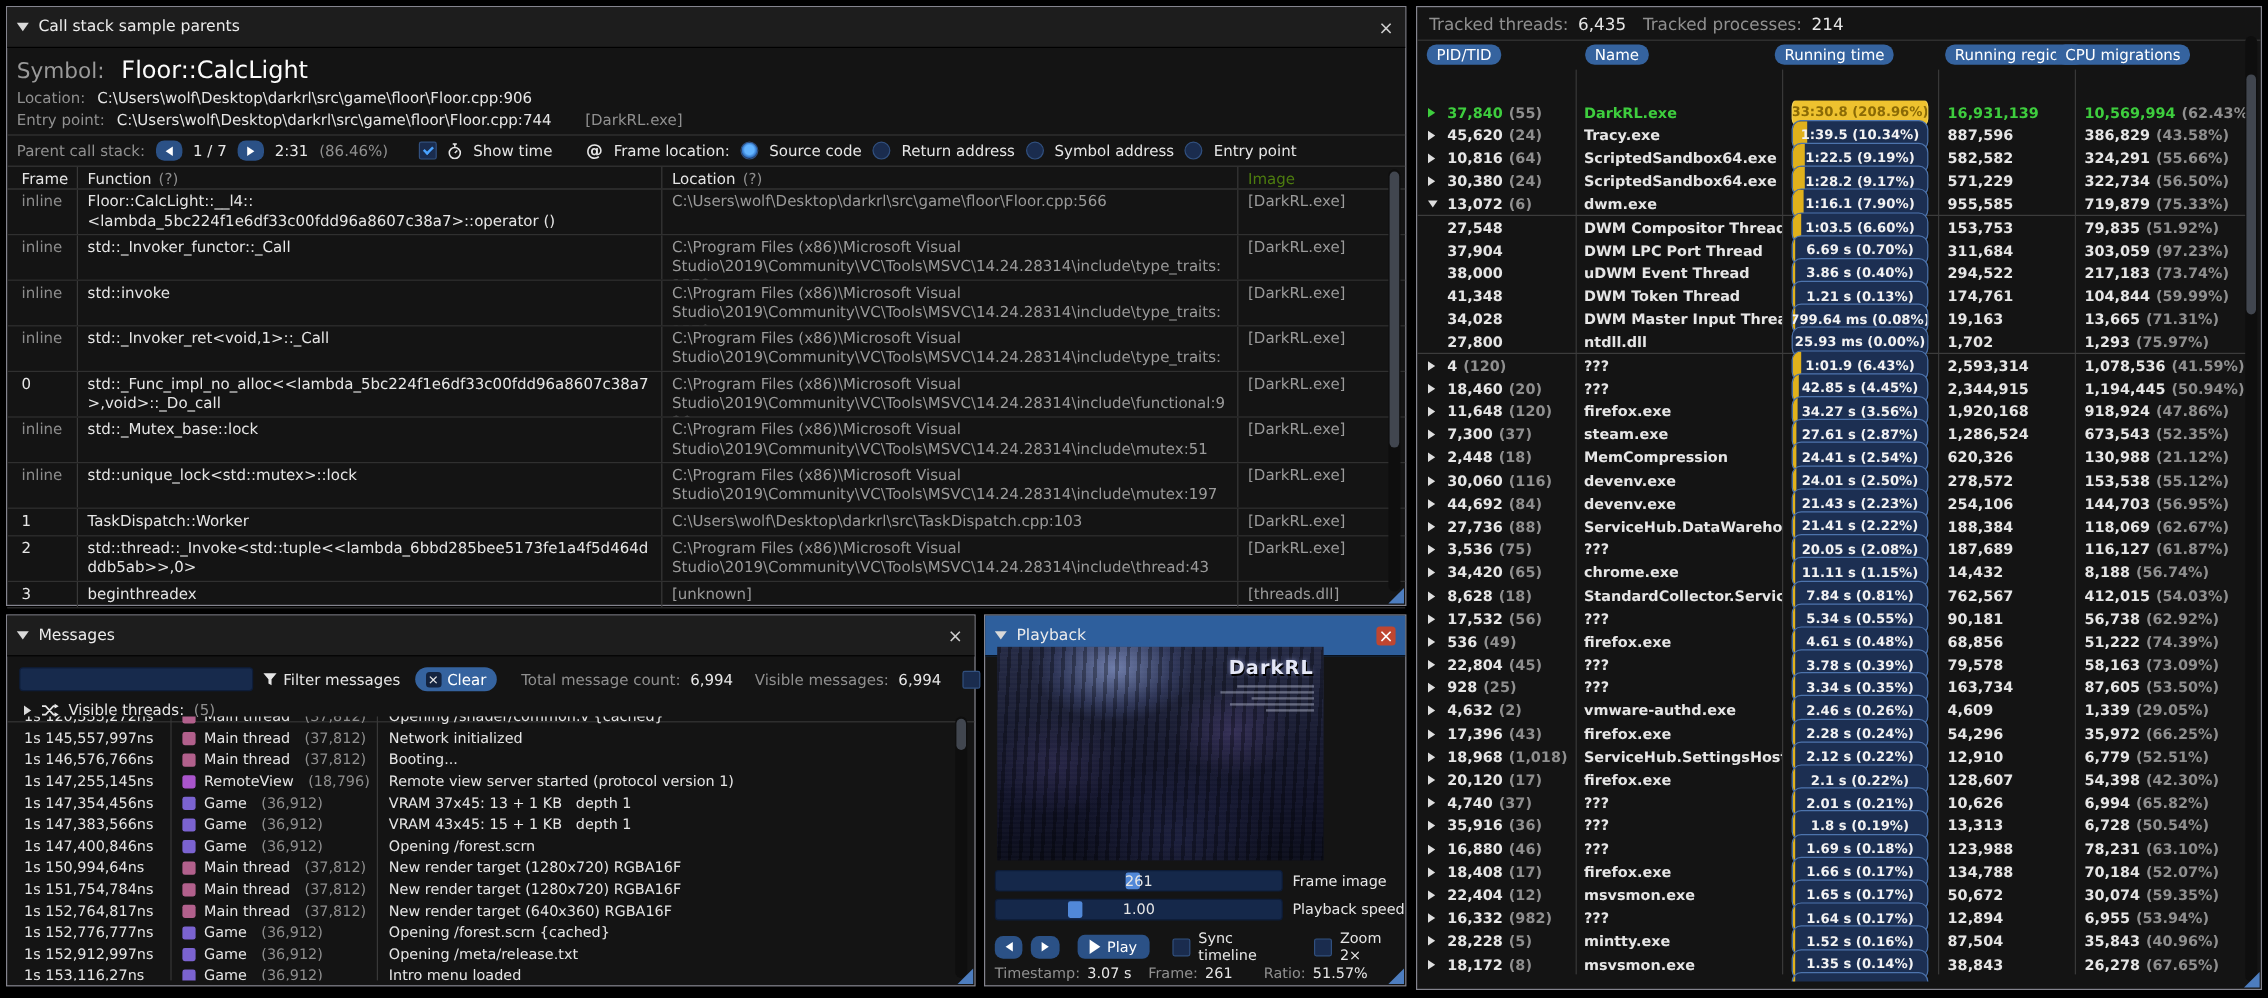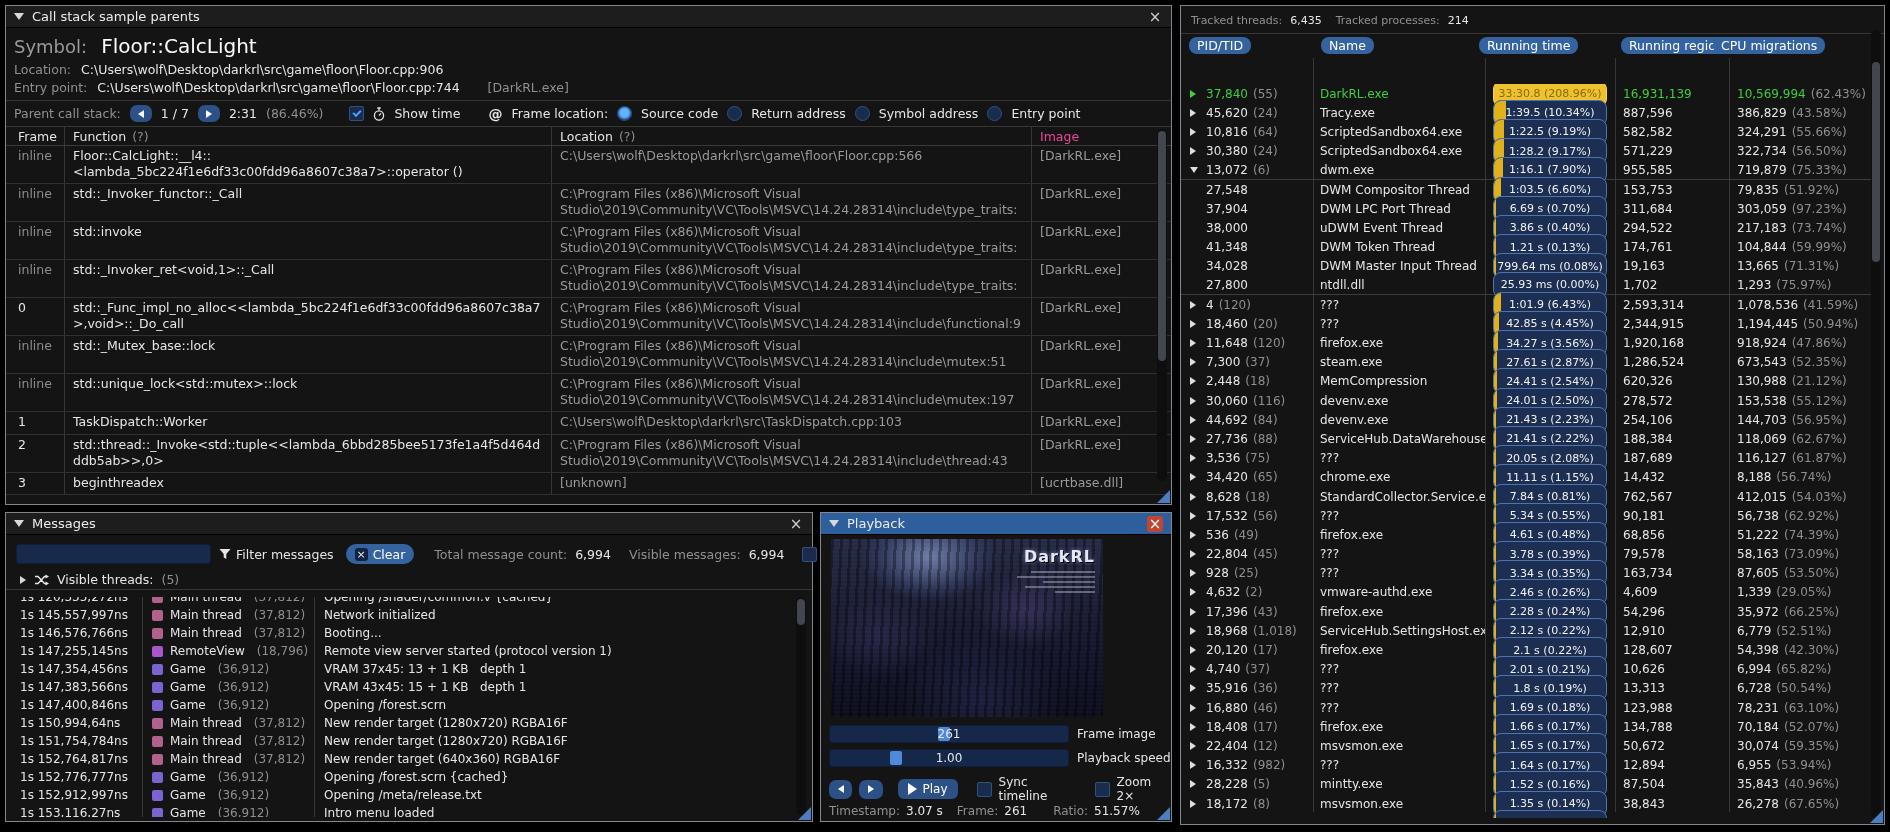--- a/index.html
+++ b/index.html
@@ -1,21 +1,21 @@
 <!DOCTYPE html>
 <html><head>
 <meta charset="utf-8">
 <style>
   * { margin:0; padding:0; box-sizing:border-box; }
   html,body { width:1890px; height:832px; background:#000; overflow:hidden;
     font-family:"DejaVu Sans","Liberation Sans",sans-serif; color:#e6e6e6; cursor:default; }
   body { position:relative; font-size:12.5px; }
 
   .panel { position:absolute; background:#141414; border:1px solid #84848e; }
-  .titlebar { height:22px; background:#1d1d1d; display:flex; align-items:center; gap:8px;
+  .titlebar { height:34px; background:#1d1d1d; display:flex; align-items:center; gap:8px;
     padding:0 8px; border-bottom:1px solid #000; }
   .titlebar .ttl { font-size:13px; color:#ececec; }
   .caret-d { width:0;height:0;border-left:5px solid transparent;border-right:5px solid transparent;
     border-top:7px solid #d9d9d9; display:inline-block; }
   .caret-r { width:0;height:0;border-top:4px solid transparent;border-bottom:4px solid transparent;
     border-left:6px solid #d9d9d9; display:inline-block; }
   .close { margin-left:auto; width:16px; height:16px; display:flex; align-items:center;
     justify-content:center; color:#cfcfcf; font-size:15px; }
   .close::before { content:"\00D7"; }
   .grip { position:absolute; right:1px; bottom:1px; width:0; height:0; border-style:solid;
@@ -105,26 +105,26 @@
   .pgrab { position:absolute; top:1px; bottom:1px; width:12px; background:#5188d8; border-radius:2px; }
   .pval { position:absolute; inset:0; display:flex; align-items:center; justify-content:center; font-size:12px; }
   .plabel { position:absolute; left:256px; font-size:12px; }
   .pbtns { position:absolute; left:8px; top:262px; display:flex; align-items:center; gap:7px; font-size:12px; }
   .playbtn { height:20px; background:#2b5186; border-radius:6px; display:inline-flex; align-items:center;
       gap:6px; padding:0 10px; color:#fff; }
   .pstatus { position:absolute; left:8px; top:291px; display:flex; gap:6px; font-size:12px; align-items:center; }
 
   
   #p-cpu { left:1180px; top:5px; width:705px; height:820px; }
-  .cpu-info { display:flex; gap:8px; align-items:center; height:26px; padding-left:10px; font-size:11px;
+  .cpu-info { display:flex; gap:8px; align-items:center; height:26px; padding-left:10px; font-size:14px;
       border-bottom:1px solid #363636; margin-top:2px; }
   .cpu-header { position:relative; height:24px; }
   .cpu-header .pillbtn { position:absolute; top:3px; }
   .cpu-div { position:absolute; top:52px; bottom:12px; width:1px; background:#383838; }
-  #cpu-body { position:absolute; left:0; right:12px; top:78px; bottom:6px; overflow:hidden; }
+  #cpu-body { position:absolute; left:0; right:12px; top:78px; bottom:6px; overflow:hidden;font-weight:bold; }
   .cpu-row { display:flex; align-items:center; height:19.2px; font-size:12px; }
   .cpu-row.sep { border-bottom:1px solid #3c3c3c; }
   .c1 { width:132px; flex:none; display:flex; align-items:center; overflow:hidden; }
   .arr { width:16px; margin-left:9px; display:flex; flex:none; }
   .tri { width:0; height:0; display:inline-block; }
   .tri-r { border-top:4px solid transparent; border-bottom:4px solid transparent; border-left:6px solid #dedede; }
   .tri-d { border-left:4px solid transparent; border-right:4px solid transparent; border-top:6px solid #dedede; }
   .cnt { color:#8f8f8f; margin-left:5px; }
   .c2 { width:172px; flex:none; padding-left:7px; overflow:hidden; white-space:nowrap; }
   .c3 { width:130px; flex:none; display:flex; justify-content:center; }
@@ -199,21 +199,21 @@
     <span class="radio"></span>
     <span>Symbol address</span>
     <span class="radio"></span>
     <span>Entry point</span>
   </div>
   <div class="cs-table">
     <div class="cs-hrow">
       <div class="cs-c cs-frame"><span>Frame</span></div>
       <div class="cs-c cs-func"><span>Function</span><span class="hint">(?)</span></div>
       <div class="cs-c cs-loc" style="color:#e6e6e6"><span>Location</span><span class="hint">(?)</span></div>
-      <div class="cs-c cs-img" style="color:#ec4899"><span>Image</span></div>
+      <div class="cs-c cs-img" style="color:#4d7c0f"><span>Image</span></div>
     </div>
     <div id="cs-body">
         <div class="cs-row" style="height: 38px;">
           <div class="cs-c cs-frame dim2">inline</div>
           <div class="cs-c cs-func">Floor::CalcLight::__l4::&lt;lambda_5bc224f1e6df33c00fdd96a8607c38a7&gt;::operator ()</div>
           <div class="cs-c cs-loc">C:\Users\wolf\Desktop\darkrl\src\game\floor\Floor.cpp:566</div>
           <div class="cs-c cs-img">[DarkRL.exe]</div>
         </div>
         <div class="cs-row" style="height: 38px;">
           <div class="cs-c cs-frame dim2">inline</div>
@@ -260,21 +260,21 @@
         <div class="cs-row" style="height: 38px;">
           <div class="cs-c cs-frame">2</div>
           <div class="cs-c cs-func">std::thread::_Invoke&lt;std::tuple&lt;&lt;lambda_6bbd285bee5173fe1a4f5d464dddb5ab&gt;&gt;,0&gt;</div>
           <div class="cs-c cs-loc">C:\Program Files (x86)\Microsoft Visual Studio\2019\Community\VC\Tools\MSVC\14.24.28314\include\thread:43</div>
           <div class="cs-c cs-img">[DarkRL.exe]</div>
         </div>
         <div class="cs-row" style="height: 22px;">
           <div class="cs-c cs-frame">3</div>
           <div class="cs-c cs-func">beginthreadex</div>
           <div class="cs-c cs-loc">[unknown]</div>
-          <div class="cs-c cs-img">[ucrtbase.dll]</div>
+          <div class="cs-c cs-img">[threads.dll]</div>
         </div>
       </div>
     <div class="vscroll" style="right:4px; top:2px; height:352px;">
       <div class="vthumb" style="top:2px; height:230px;"></div>
     </div>
   </div>
   <div class="grip"></div>
 </div>
 
 <div class="panel" id="p-msg">

